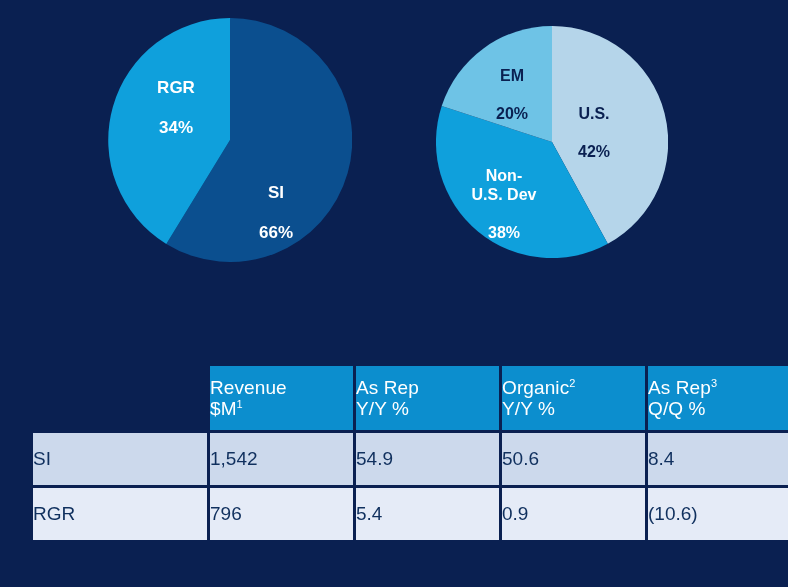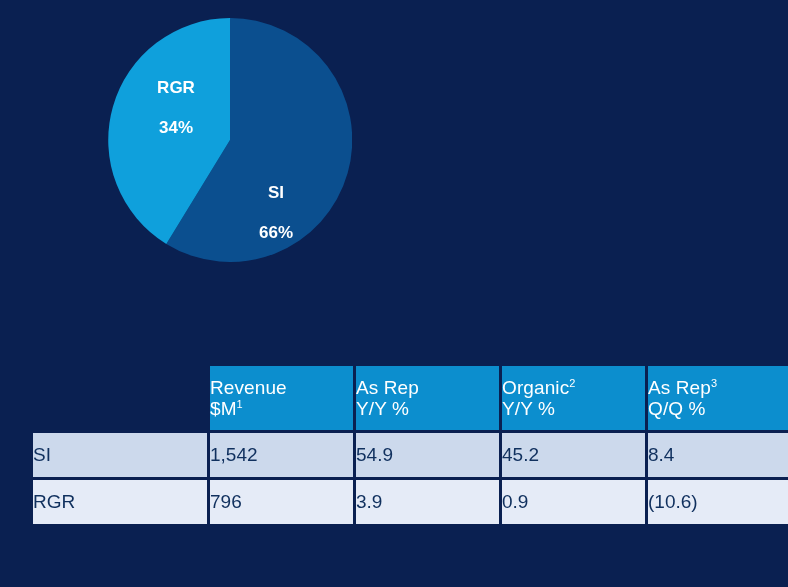--- a/index.html
+++ b/index.html
@@ -101,21 +101,21 @@
   th.hdr-cell .hdr-l1,
   th.hdr-cell .hdr-l2 { display: block; }
   sup { font-size: 11px; vertical-align: super; line-height: 0; }
 
   
   .row-si td   { background: #ccd9ec; }
   .row-rgr td  { background: #e5ebf7; }
   .row-total td{ background: #d9d9d9; }
 
   td.cell {
-    height: 44px;
+    height: 52px;
     color: #10305e;
     font-size: 19px;
   }
   td.cell-label {
     text-align: left;
     padding-left: 16px;
     color: #10305e;
     font-size: 19px;
   }
   .row-total td.cell,
@@ -140,20 +140,43 @@
     <div class="pie-label" id="label-rgr">
       <span class="pl-name">RGR</span>
       <span class="pl-val">34%</span>
     </div>
     <div class="pie-label" id="label-si">
       <span class="pl-name">SI</span>
       <span class="pl-val">66%</span>
     </div>
   </div>
 
+  <div class="pie-wrap" id="pie-geography">
+    <svg class="pie-svg" viewBox="0 0 232 232">
+
+      <path fill="#b5d5ea" d="M 116 116 L 116 0 A 116 116 0 0 1 171.8 217.8 Z"></path>
+
+      <path fill="#0fa0dc" d="M 116 116 L 171.8 217.8 A 116 116 0 0 1 5.7 80.1 Z"></path>
+
+      <path fill="#6ec3e6" d="M 116 116 L 5.7 80.1 A 116 116 0 0 1 116 0 Z"></path>
+    </svg>
+    <div class="pie-label" id="label-em">
+      <span class="pl-name">EM</span>
+      <span class="pl-val">20%</span>
+    </div>
+    <div class="pie-label" id="label-us">
+      <span class="pl-name">U.S.</span>
+      <span class="pl-val">42%</span>
+    </div>
+    <div class="pie-label" id="label-nonus">
+      <span class="pl-name">Non-
+U.S. Dev</span>
+      <span class="pl-val">38%</span>
+    </div>
+  </div>
 
   <table id="revenue-table">
     <colgroup>
       <col class="c-label">
       <col class="c-data">
       <col class="c-data">
       <col class="c-data">
       <col class="c-data">
     </colgroup>
     <thead>
@@ -175,26 +198,26 @@
           <span class="hdr-l1"><span>As Rep</span><sup>3</sup></span>
           <span class="hdr-l2">Q/Q %</span>
         </th>
       </tr>
     </thead>
     <tbody>
       <tr class="row-si">
         <td class="cell-label">SI</td>
         <td class="cell">1,542</td>
         <td class="cell">54.9</td>
-        <td class="cell">45.2</td>
+        <td class="cell">50.6</td>
         <td class="cell">8.4</td>
       </tr>
       <tr class="row-rgr">
         <td class="cell-label">RGR</td>
         <td class="cell">796</td>
-        <td class="cell">3.9</td>
+        <td class="cell">5.4</td>
         <td class="cell">0.9</td>
         <td class="cell">(10.6)</td>
       </tr>
     </tbody>
   </table>
 
 </div>
 
 </body></html>

